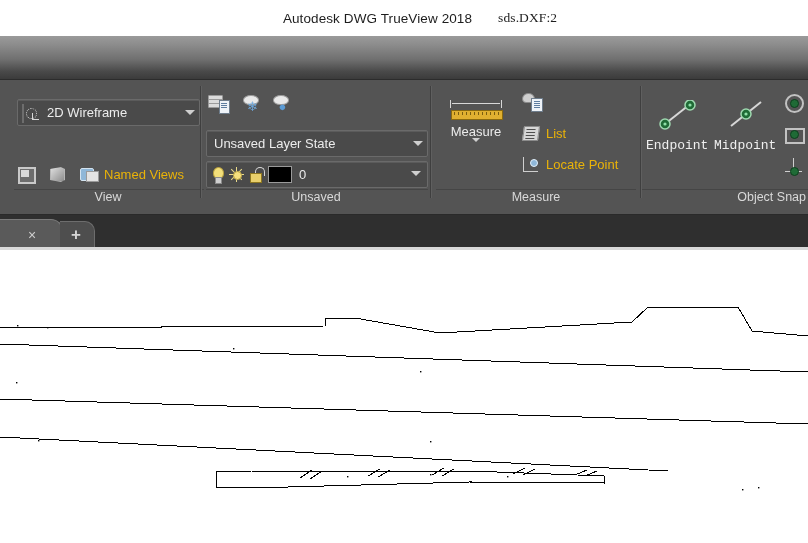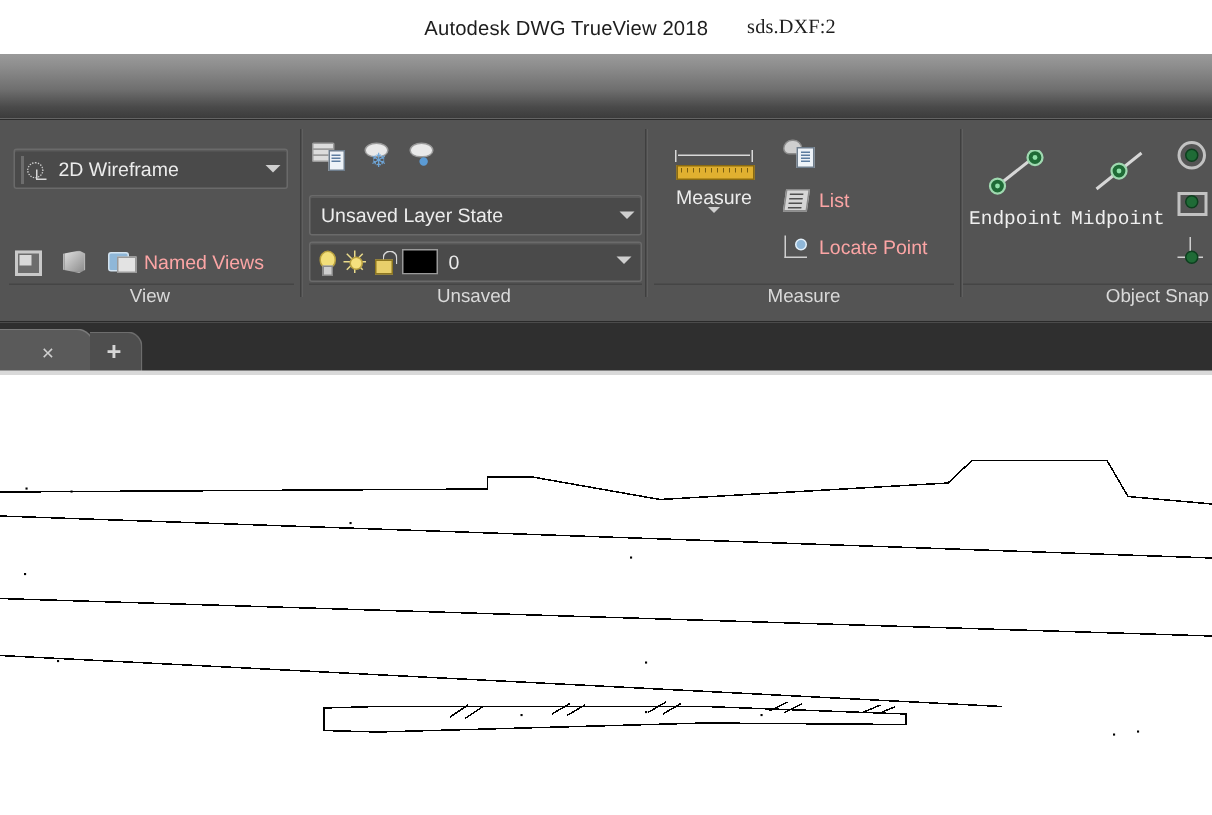--- a/index.html
+++ b/index.html
@@ -92,21 +92,21 @@
   }
   .ico-uview:after{
     content:"";position:absolute;left:7px;top:2px;width:0;height:0;
     border-top:5px solid transparent;border-bottom:5px solid transparent;border-left:7px solid #dcdcdc;
   }
 
   
   .btn-flat{
     position:absolute;display:flex;align-items:center;height:24px;cursor:default;
   }
-  .btn-flat .lbl{font-size:13px;color:#fca5a5;margin-left:6px;white-space:nowrap;}
+  .btn-flat .lbl{font-size:13px;color:#eab308;margin-left:6px;white-space:nowrap;}
 
   .ico-vp{width:18px;height:16px;position:relative;}
   .ico-vp .o{position:absolute;left:1px;top:1px;width:14px;height:13px;border:2px solid #c9c9c9;background:#6d6d6d;}
   .ico-vp .i{position:absolute;left:4px;top:4px;width:8px;height:7px;background:#d9d9d9;}
   .ico-vp2{width:18px;height:16px;position:relative;}
   .ico-vp2 .c{
     position:absolute;left:2px;top:1px;width:13px;height:13px;background:linear-gradient(135deg,#dddddd,#8d8d8d);
     border:1px solid #b5b5b5;clip-path:polygon(0 14%,72% 0,100% 14%,100% 86%,72% 100%,0 86%);
   }
   .ico-nv{width:18px;height:16px;position:relative;}
@@ -224,21 +224,21 @@
 
   <div class="titlebar">
     <div class="titlebar-text">Autodesk DWG TrueView 2018</div>
     <div class="titlebar-text title-doc">sds.DXF:2</div>
   </div>
 
   <div class="topband"></div>
 
   <div class="ribbon">
 
-    <div class="panel" style="left:0;width:200px;">
+    <div class="panel" style="left:8px;width:200px;">
       <div class="panel-body">
         <div class="dd" style="left:9px;top:15px;width:181px;">
           <span class="dd-ico"><span class="ico-wire"></span></span>
           <span class="dd-txt">2D Wireframe</span>
           <span class="dd-arrow">
               <i class="caret"></i>
             </span>
         </div>
 
 

